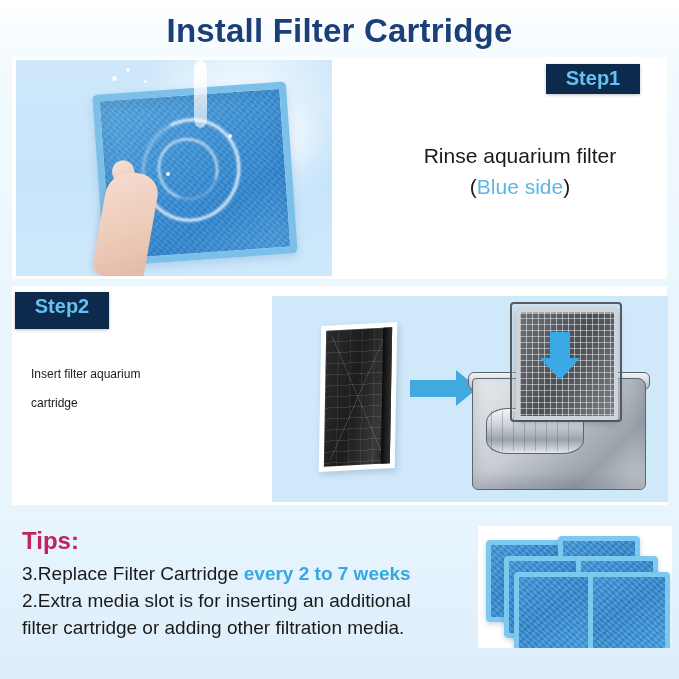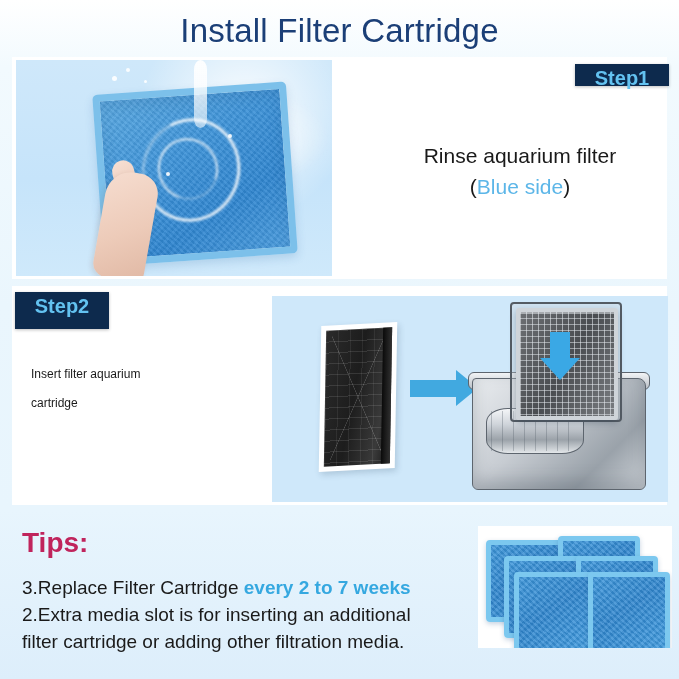--- a/index.html
+++ b/index.html
@@ -24,21 +24,21 @@
   }
 
   
   .title {
     position: absolute;
     left: 0;
     top: 12px;
     width: 679px;
     text-align: center;
     font-size: 33px;
-    font-weight: normal;
+    font-weight: bold;
     color: #1b3f77;
     letter-spacing: 0.2px;
     text-shadow: 0 1px 0 rgba(255,255,255,0.85);
   }
 
   
   .panel {
     position: absolute;
     background: #ffffff;
   }
@@ -156,21 +156,21 @@
   .step-badge {
     position: absolute;
     background: #0d2a4d;
     color: #63c2f0;
     font-size: 20px;
     font-weight: bold;
     text-align: center;
     line-height: 29px;
     box-shadow: 0 1px 3px rgba(0,0,0,0.25);
   }
-  #step1-badge { left: 575px; top: 64px; width: 94px; height: 22px; }
+  #step1-badge { left: 546px; top: 64px; width: 94px; height: 30px; }
   #step2-badge { left: 15px; top: 292px; width: 94px; height: 37px; }
 
   #step1-text {
     position: absolute;
     left: 380px;
     top: 140px;
     width: 280px;
     text-align: center;
     font-size: 21px;
     color: #1a1a1a;
@@ -341,24 +341,24 @@
   }
 
   
   #tips {
     position: absolute;
     left: 22px;
     top: 527px;
     width: 460px;
   }
   .tips-head {
-    font-size: 28px;
+    font-size: 24px;
     font-weight: bold;
     color: #c0245c;
-    margin-bottom: 15px;
+    margin-bottom: 5px;
   }
   .tips-line {
     font-size: 19px;
     color: #1a1a1a;
     line-height: 27px;
   }
   .hl-cyan-bold { color: #35a8e0; font-weight: bold; }
 
   
   #pack-photo {

